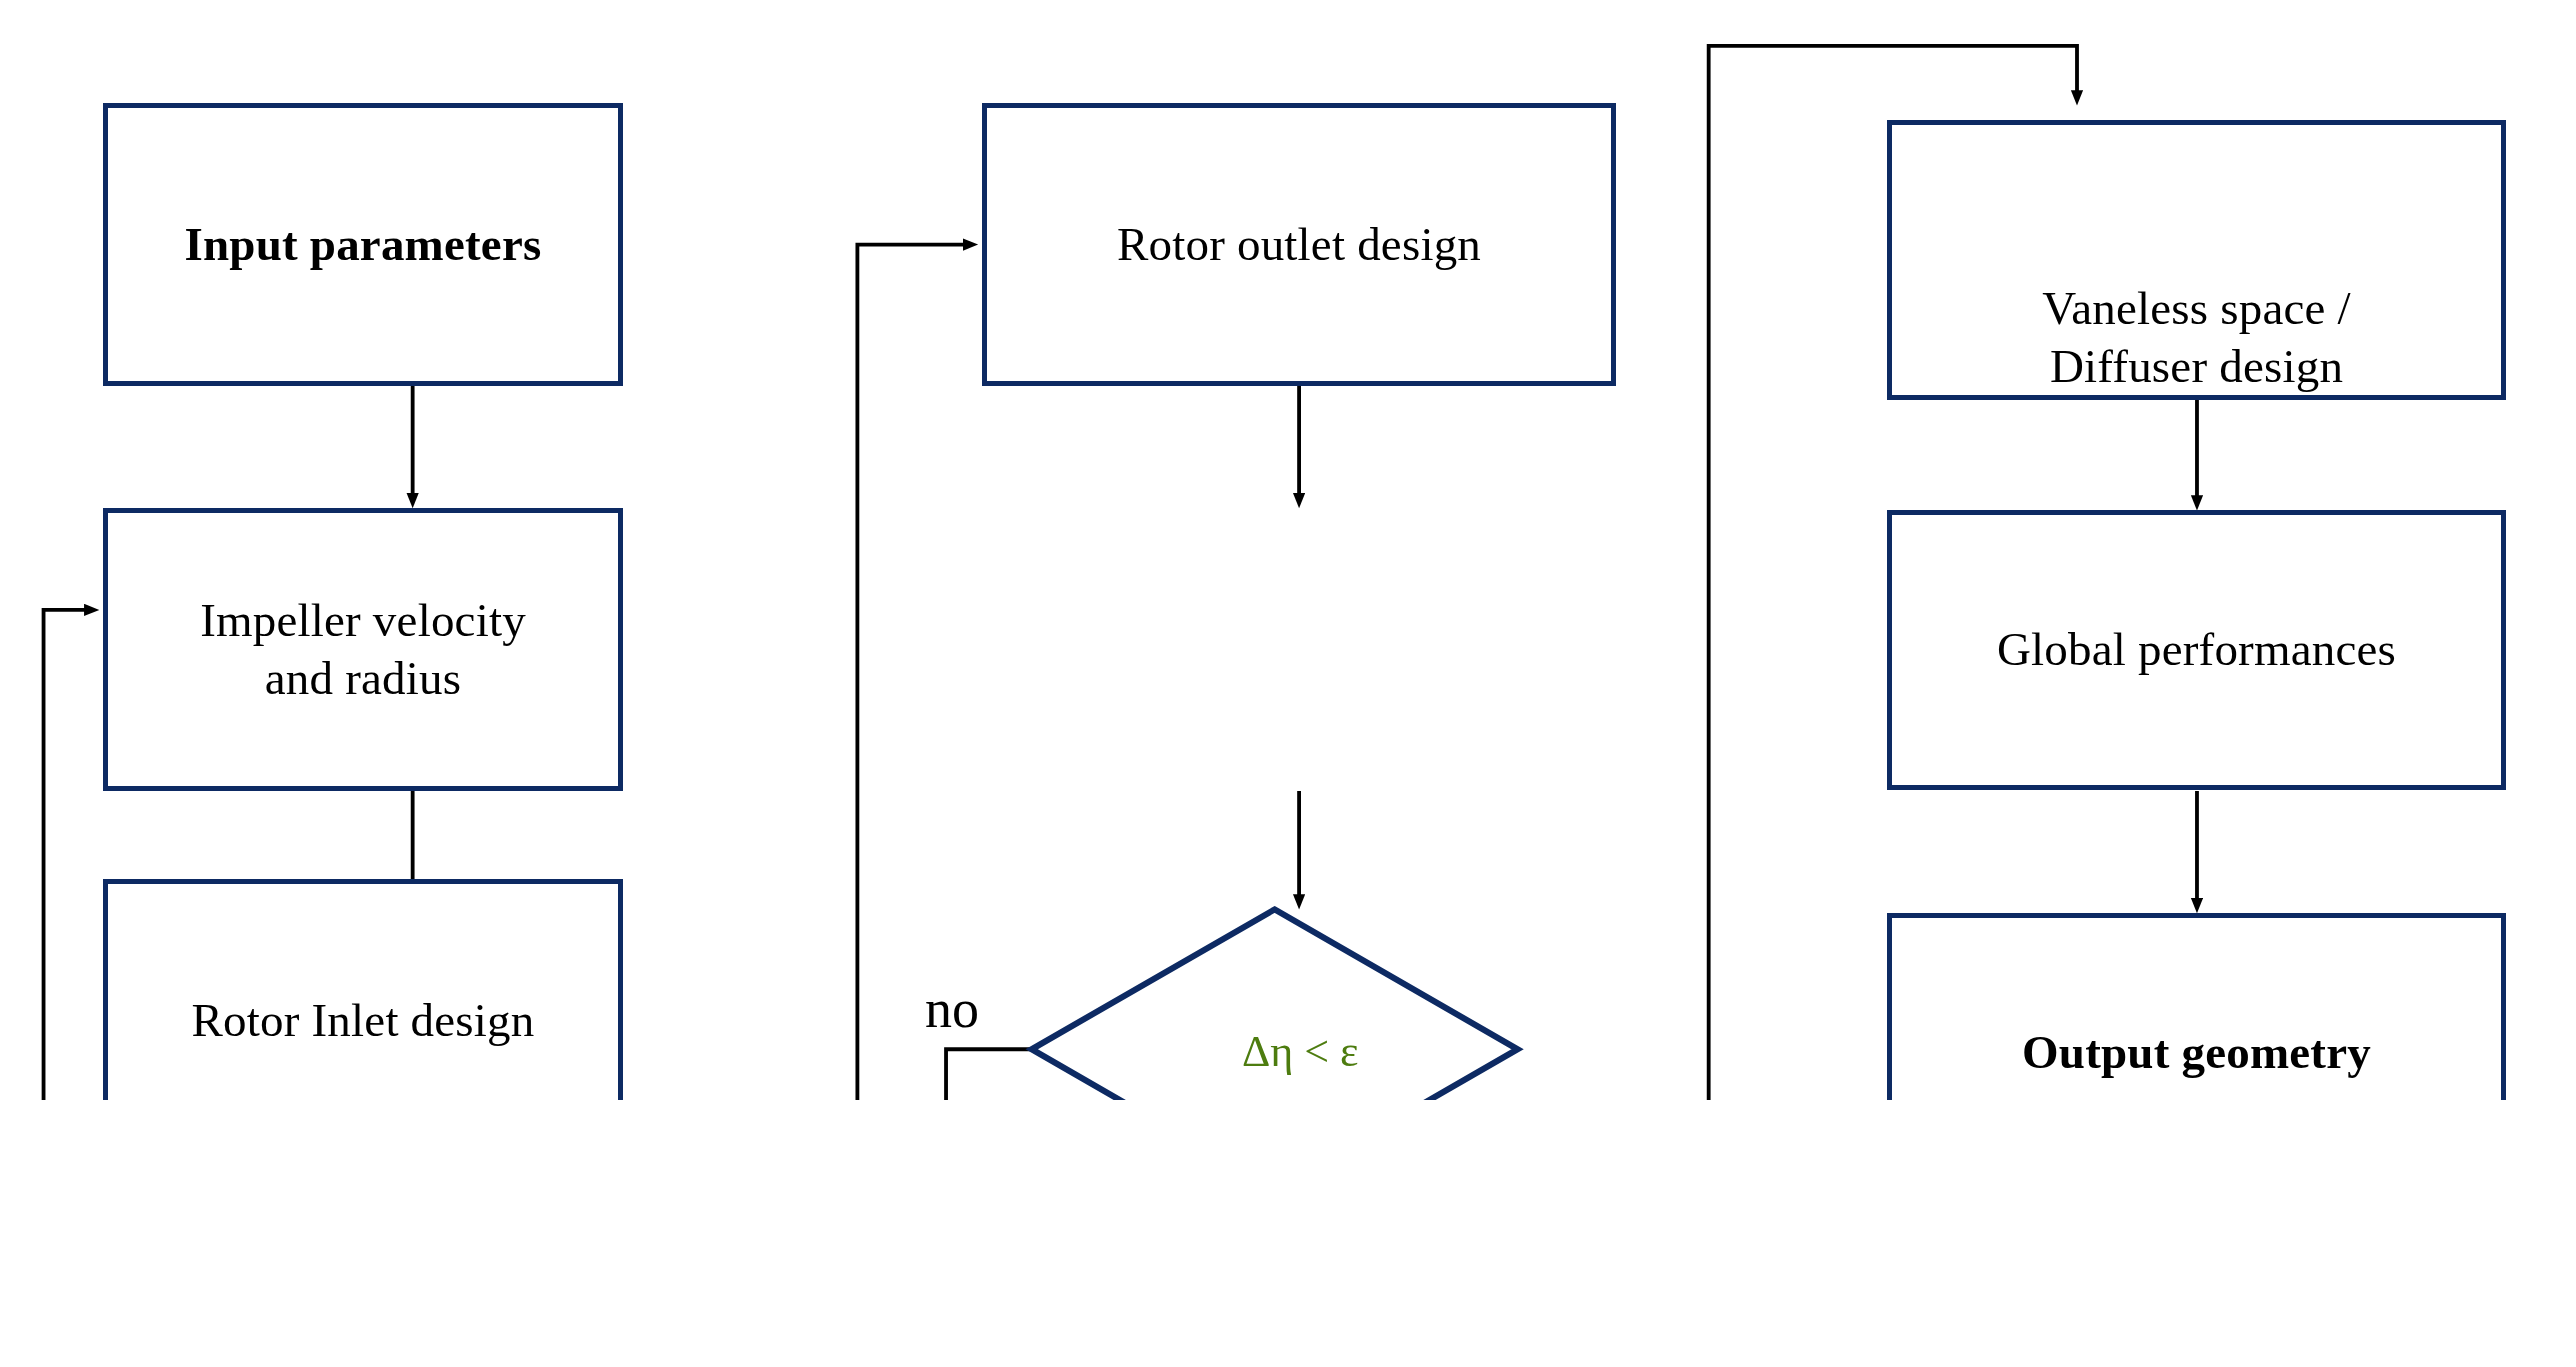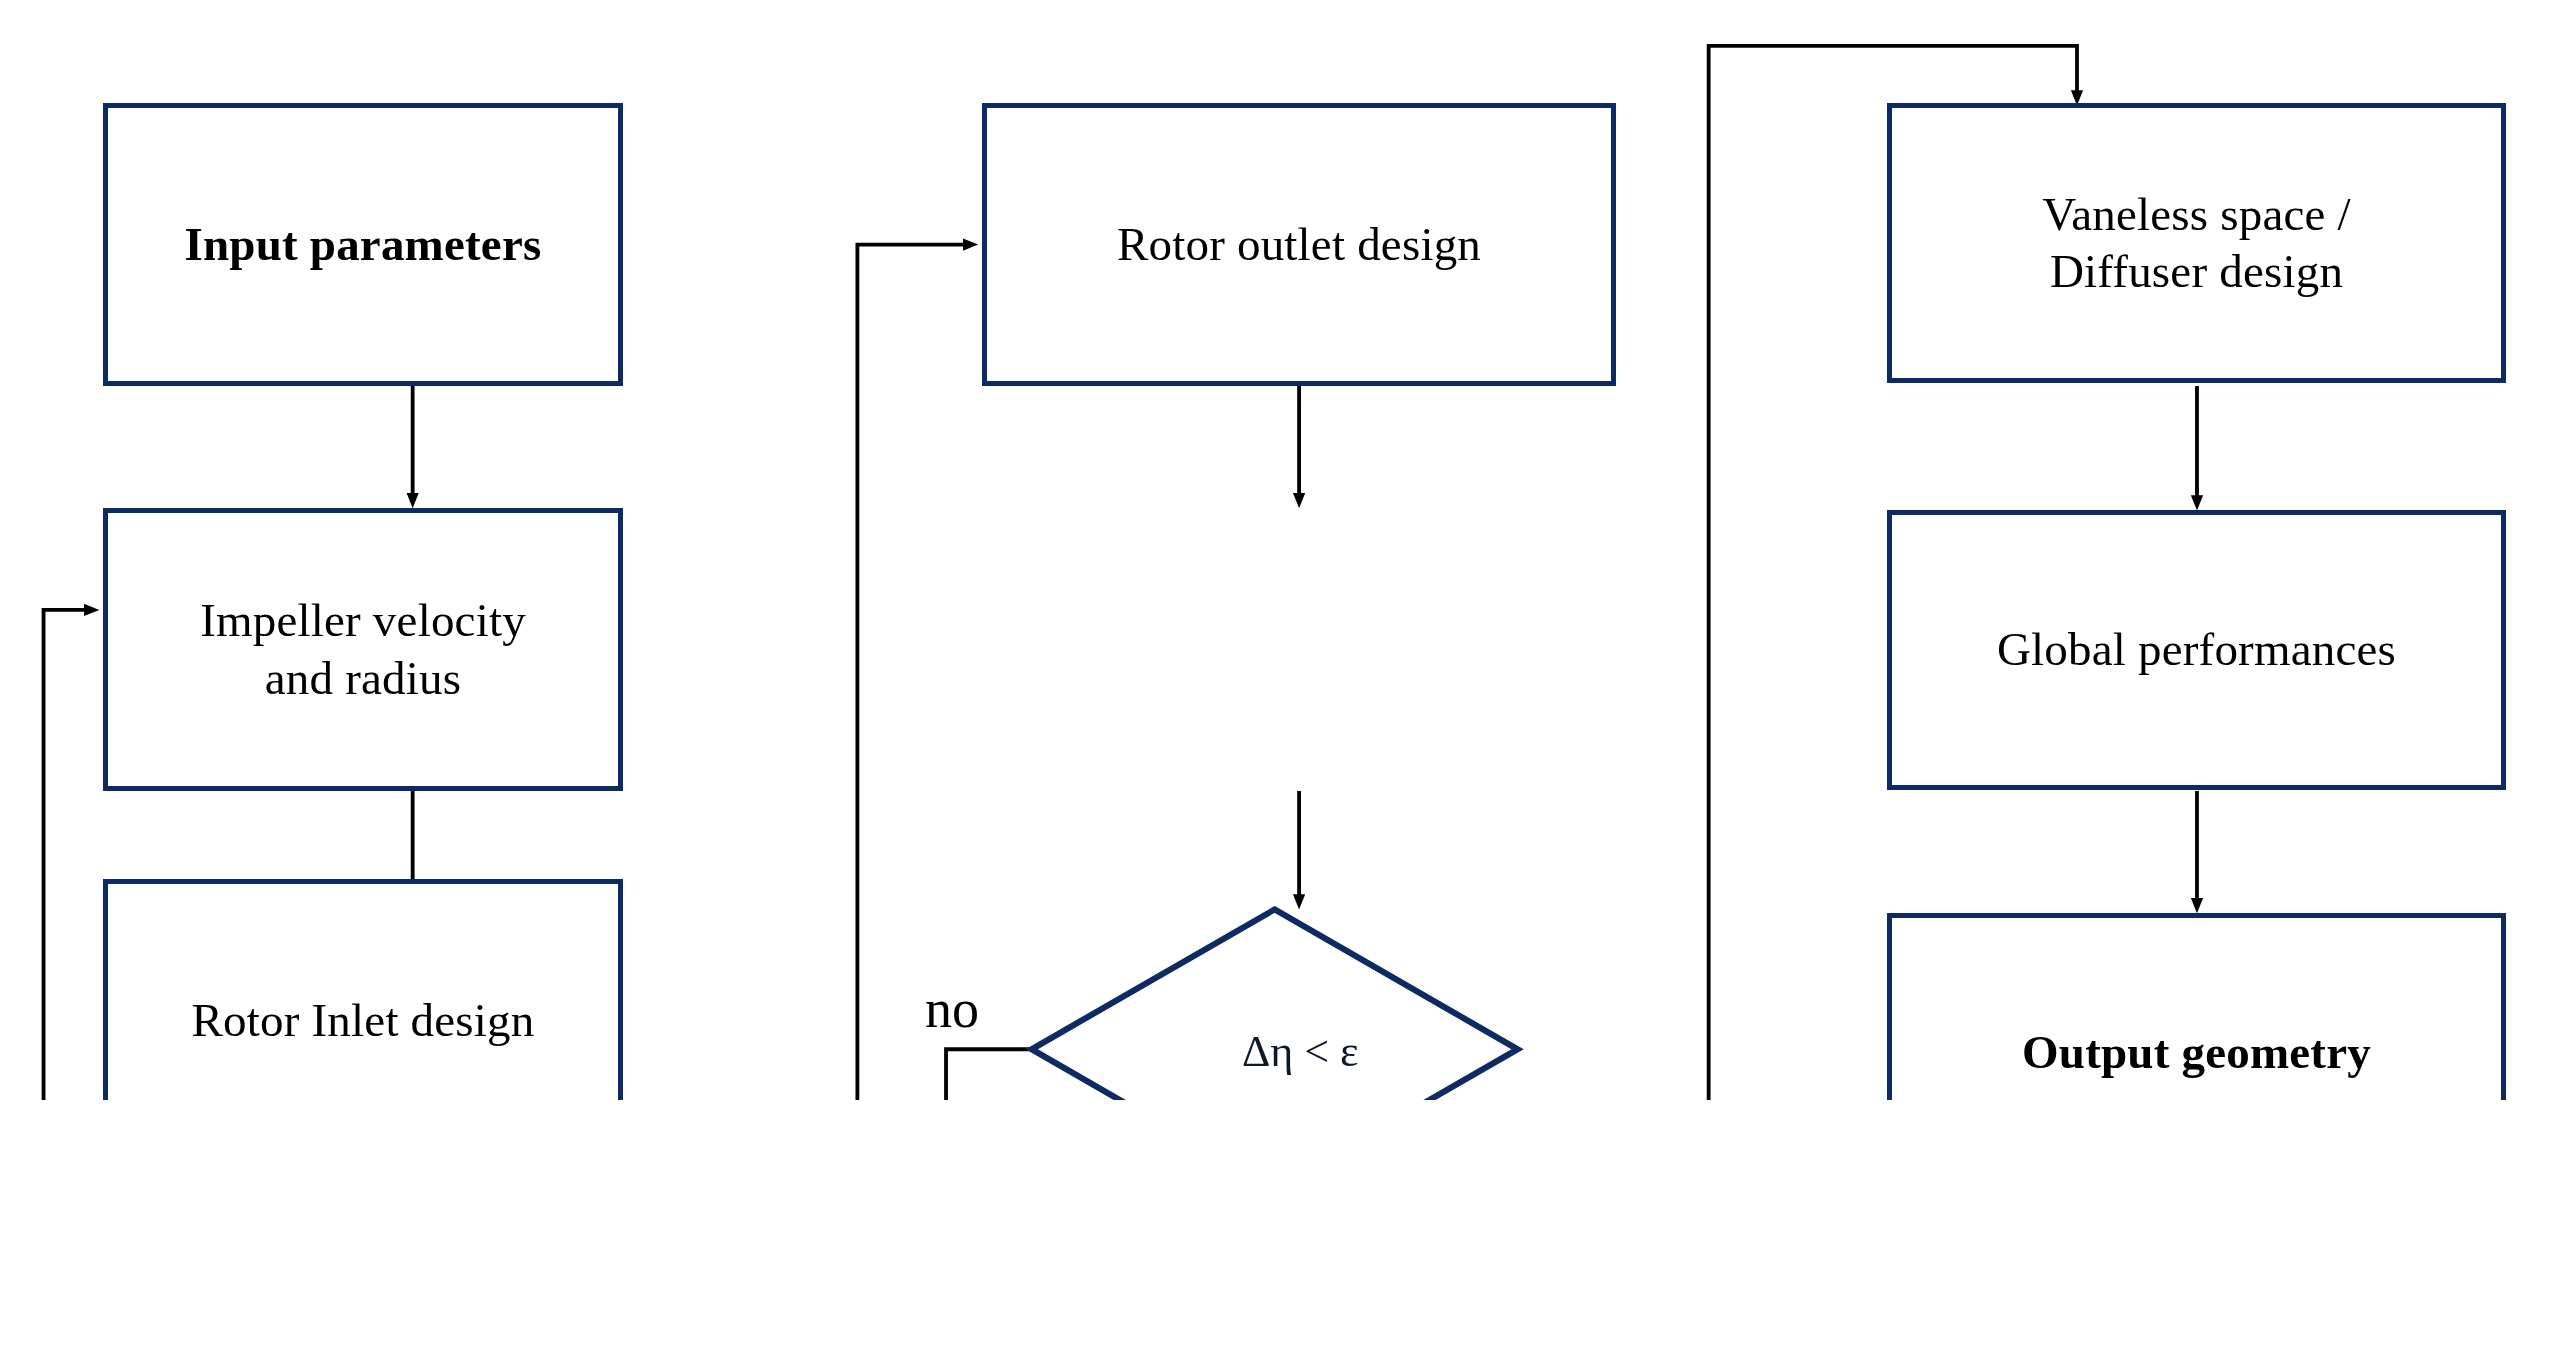--- a/index.html
+++ b/index.html
@@ -42,21 +42,21 @@
   .node .txt { display: block; width: 100%; padding: 0 10.7px; }
   .edge-label {
     position: absolute;
     color: #000000;
     font-size: 54px;
     line-height: 1;
     white-space: nowrap;
   }
   .diamond-label {
     position: absolute;
-    color: #0f172a;
+    color: #4d7c0f;
     font-size: 44px;
     line-height: 1;
     white-space: nowrap;
   }
 </style>
 </head>
 <body>
 
 <div id="stage">
 
@@ -101,21 +101,21 @@
 
   <div class="node" style="left:103px; top:879px; width:520px; height:283px;align-items:center;">
     <span class="txt">Rotor Inlet design</span>
   </div>
 
   <div class="node" style="left:982px; top:103px; width:634px; height:283px;">
     <span class="txt">Rotor outlet design</span>
   </div>
 
 
-  <div class="node" style="left:1887px; top:103px; width:619px; height:280px;">
+  <div class="node" style="left:1887px; top:120px; width:619px; height:280px;align-items:flex-end;">
     <span class="txt">Vaneless space /<br>Diffuser design</span>
   </div>
 
   <div class="node" style="left:1887px; top:510px; width:619px; height:280px;text-align:center;">
     <span class="txt">Global performances</span>
   </div>
 
   <div class="node bold" style="left:1887px; top:913px; width:619px; height:280px;">
     <span class="txt">Output geometry</span>
   </div>

